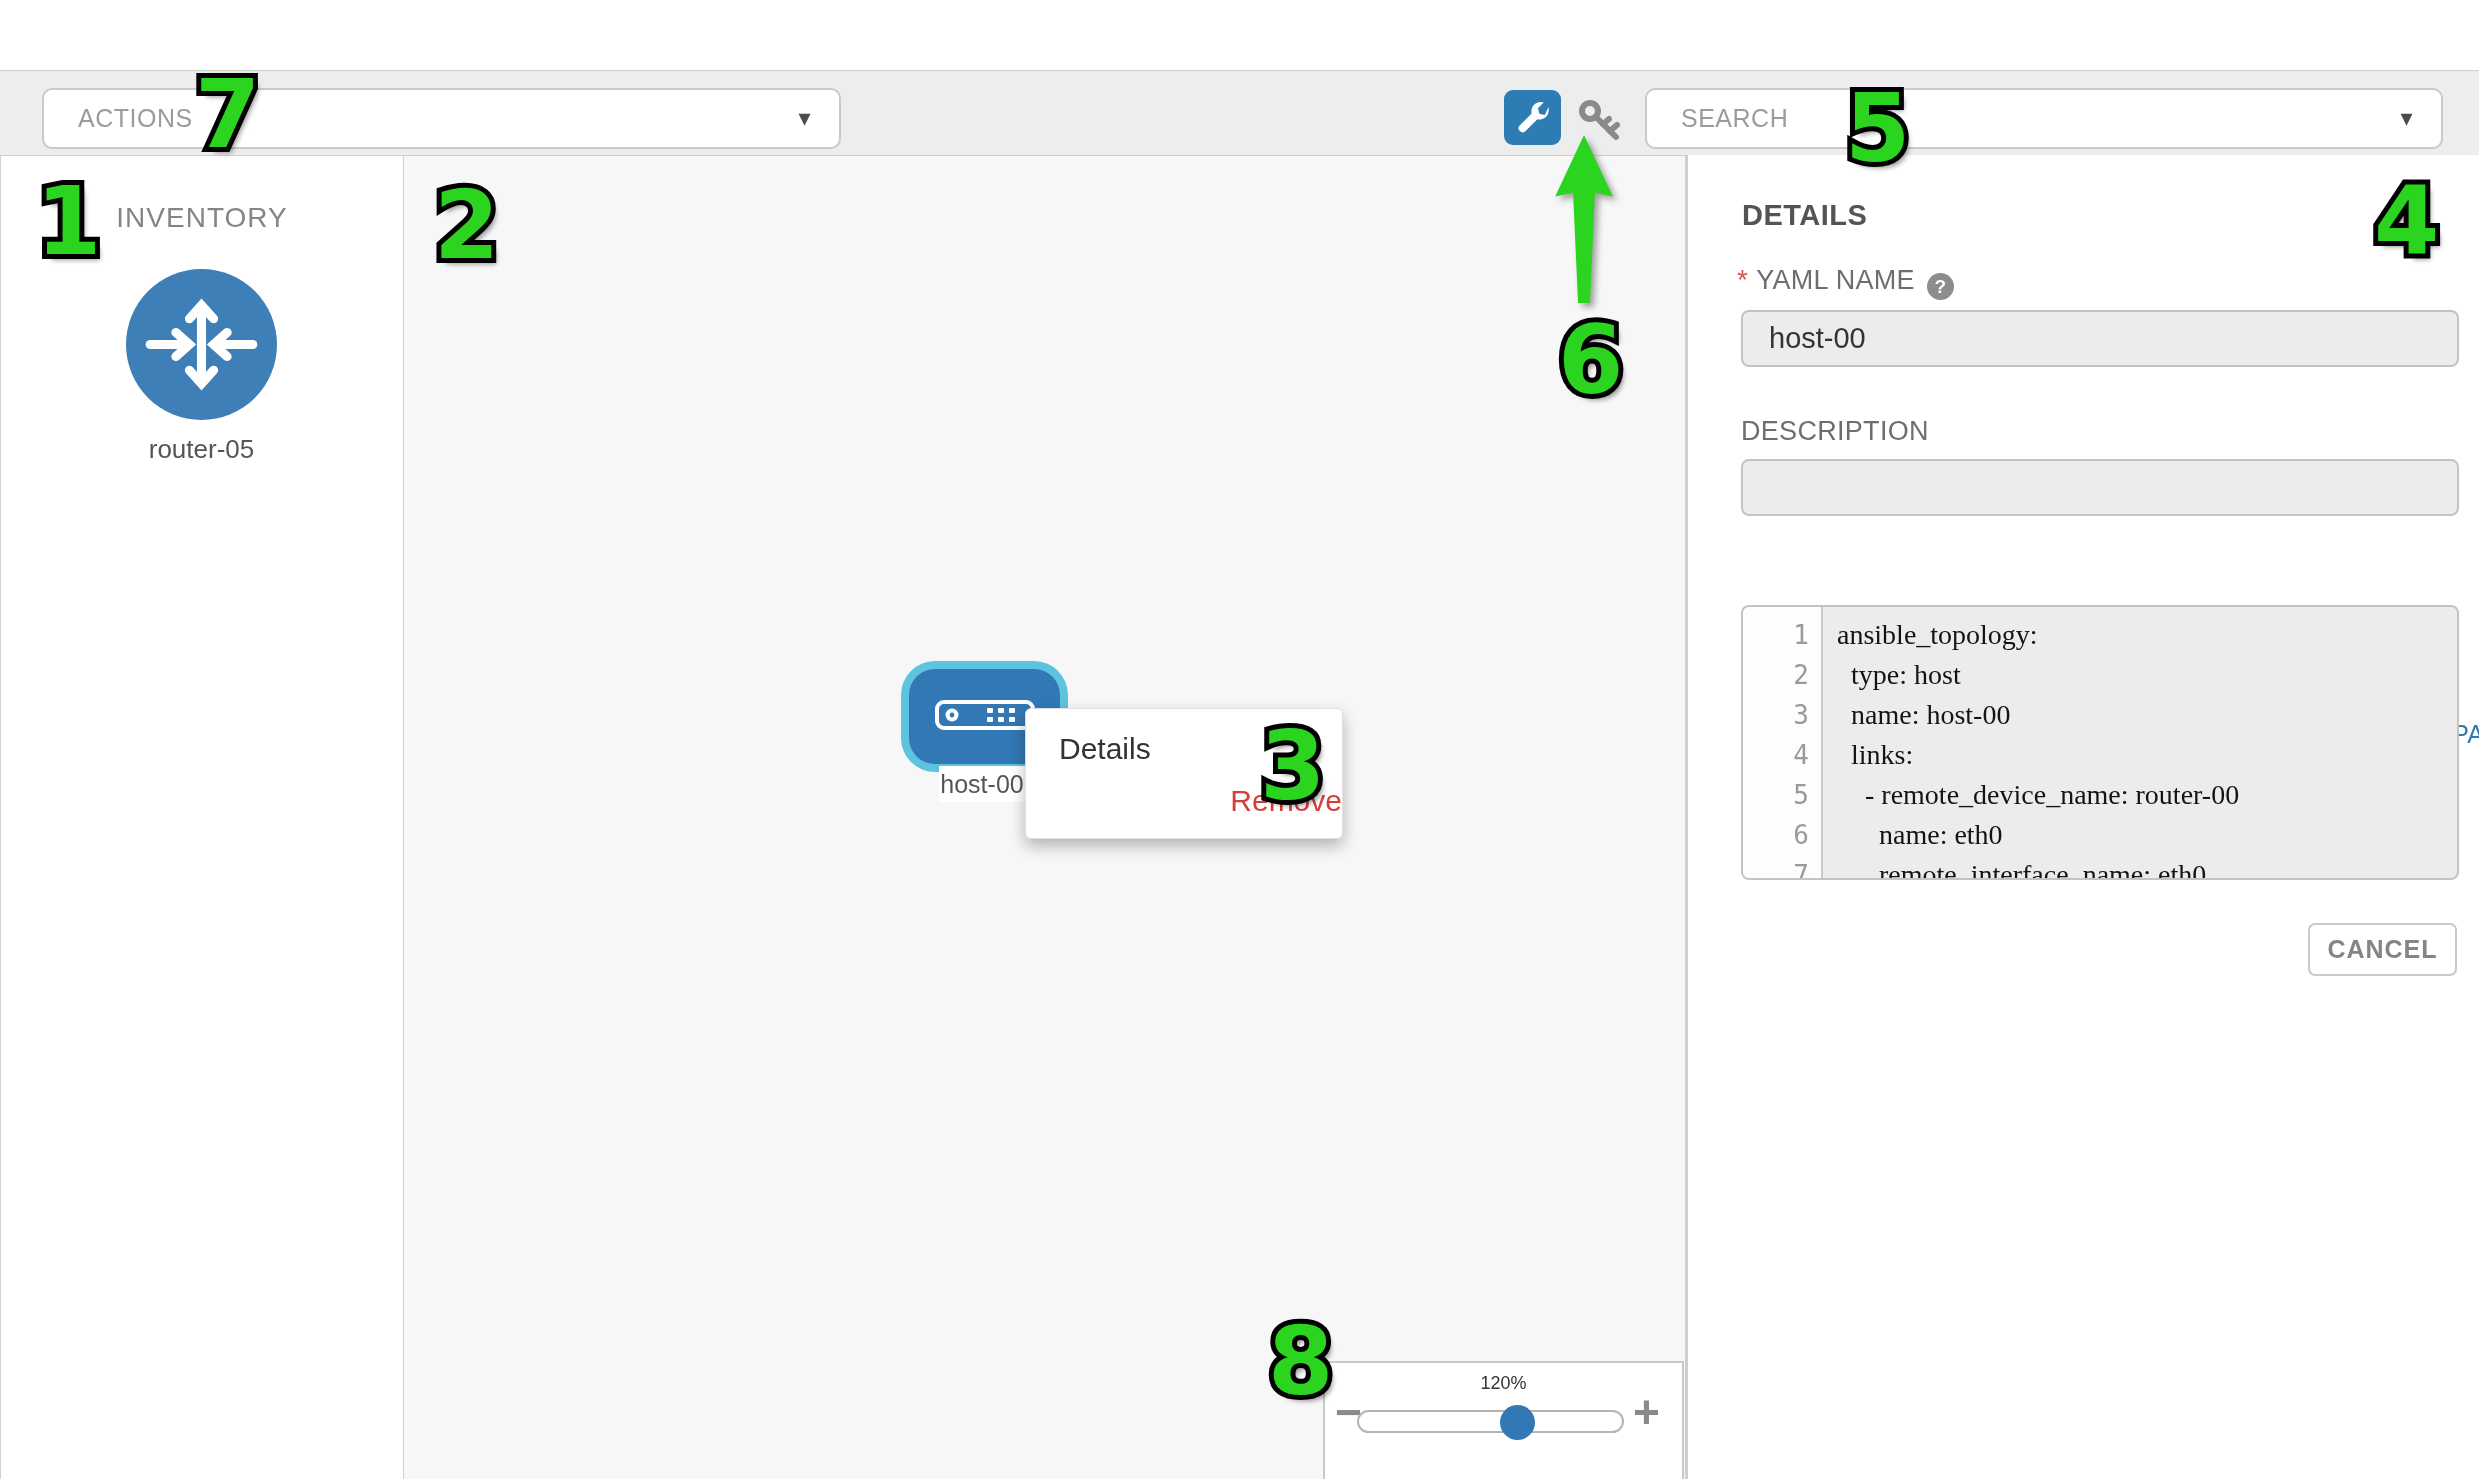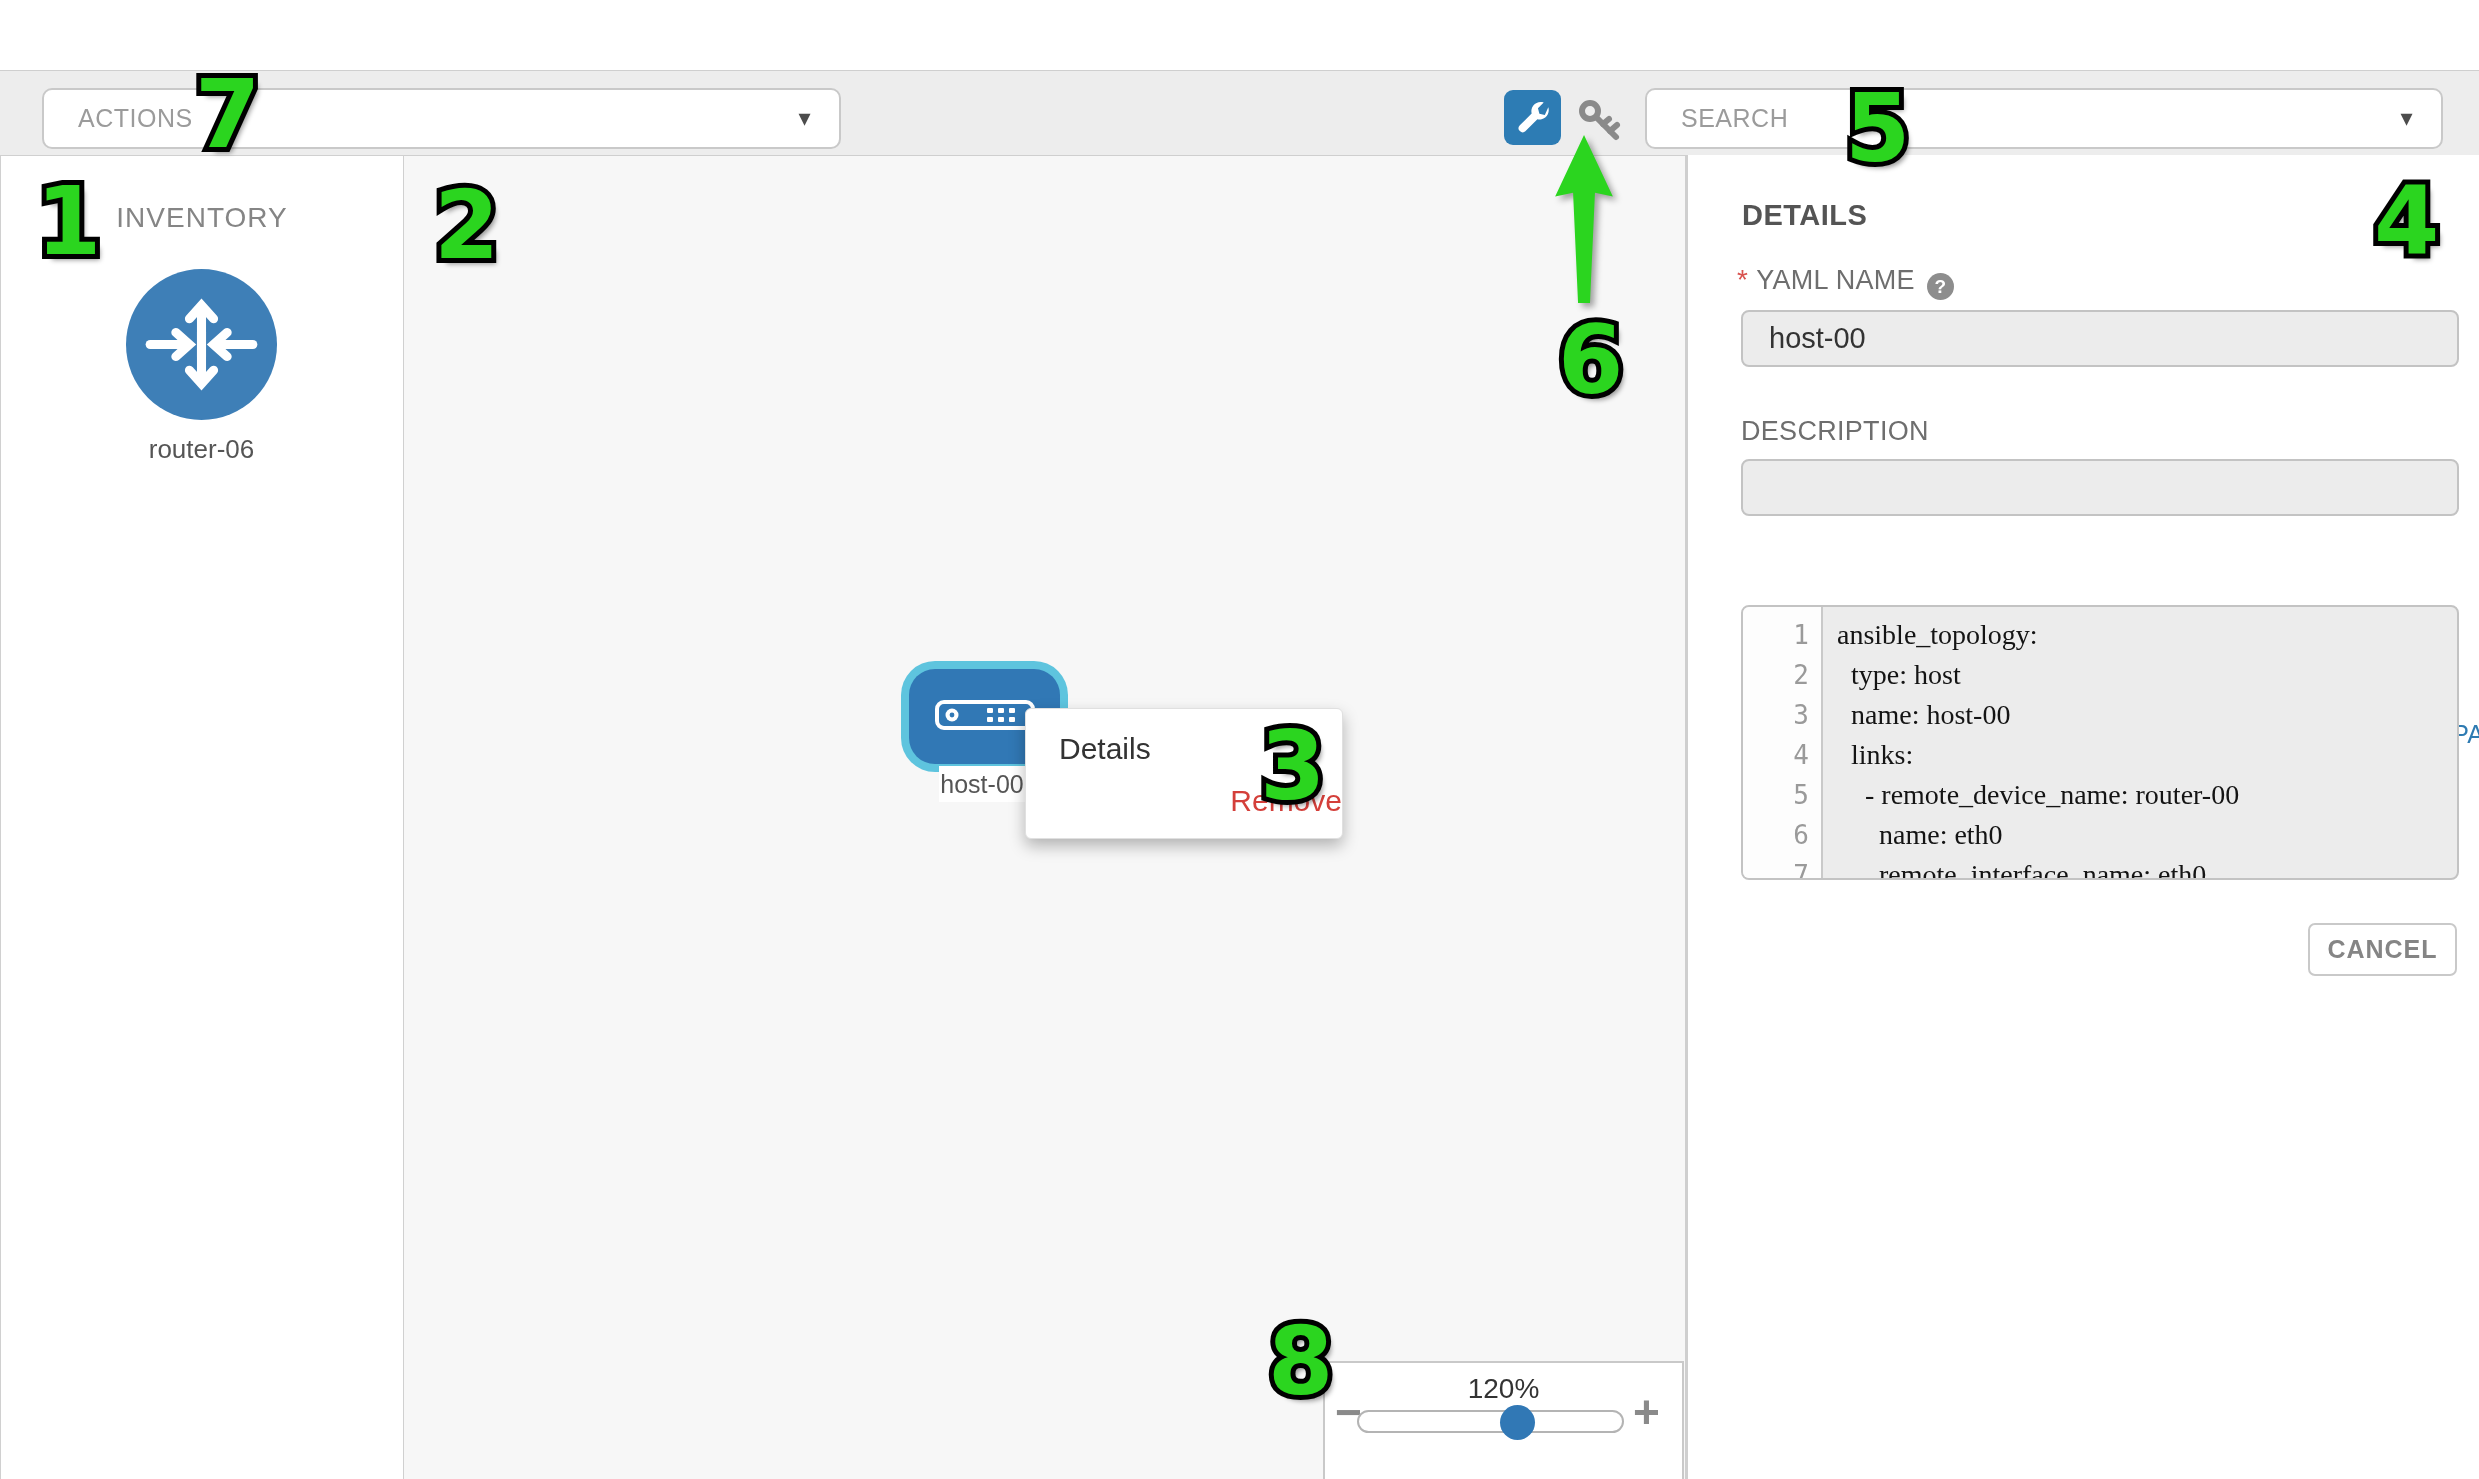--- a/index.html
+++ b/index.html
@@ -75,21 +75,21 @@
     box-shadow:0 7px 16px rgba(0,0,0,.28); padding-top:14px;
   }
   .menu-item{ height:52px; line-height:52px; padding-left:33px; font-size:30px; cursor:pointer; }
   .menu-item.details{ color:#333; }
   .menu-item.remove{ color:#d43f3a;text-align:right; }
   
   .zoom-panel{
     position:absolute; left:1323px; top:1361px; width:361px; height:129px;
     background:#fff; border:2px solid #c9c9c9;
   }
-  .zoom-level{ position:absolute; left:0; top:10px; width:100%; text-align:center; font-size:28px; color:#333; }
+  .zoom-level{ position:absolute; left:0; top:10px; width:100%; text-align:center; font-size:18px; color:#333; }
   .zoom-minus,.zoom-plus{ position:absolute; top:26px; font-size:46px; font-weight:bold; color:#8a8a8a; line-height:1; cursor:pointer; }
   .zoom-minus{ left:10px; }
   .zoom-plus{ left:308px; }
   .zoom-track{
     position:absolute; left:32px; top:47px; width:267px; height:23px;
     background:#fff; border:2px solid #b4b4b4; border-radius:12px; cursor:pointer;
   }
   .zoom-thumb{
     position:absolute; left:175px; top:42px; width:35px; height:35px;
     background:#3178b5; border-radius:50%; cursor:grab;
@@ -200,21 +200,21 @@
               <path d="M42 33 L50 24 L58 33"></path>
             <path d="M50 42 L50 74"></path>
               <path d="M42 67 L50 76 L58 67"></path>
             <path d="M16 50 L40 50"></path>
               <path d="M33 42 L42 50 L33 58"></path>
             <path d="M84 50 L60 50"></path>
               <path d="M67 42 L58 50 L67 58"></path>
           </g>
         </svg>
       </span>
-      <span class="palette-label">router-06</span>
+      <span class="palette-label">router-05</span>
     </div>
 
   </div>
 
   <div class="canvas"></div>
 
   <div class="host-node-ring">
     <div class="host-node">
       <span>
         <svg width="100" height="30" viewBox="0 0 100 30">

